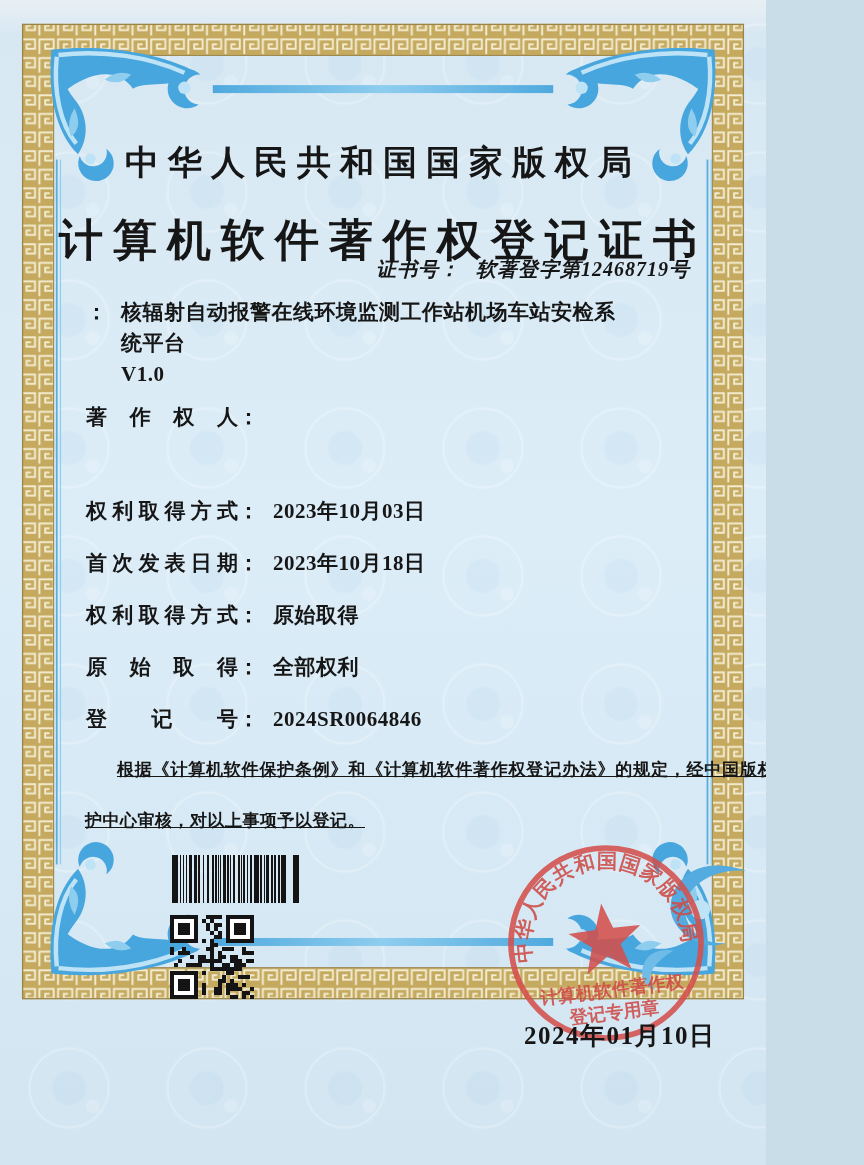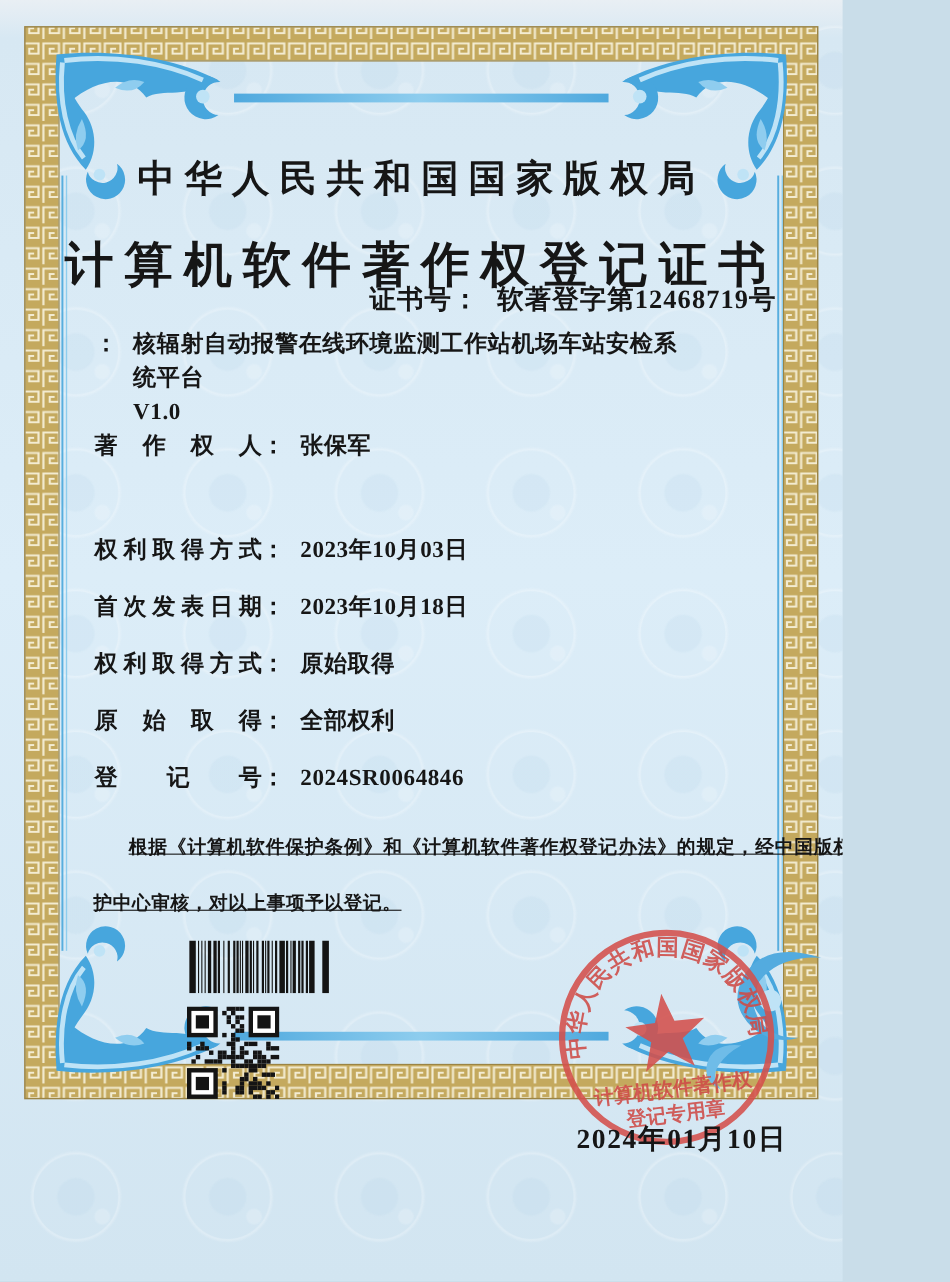--- a/index.html
+++ b/index.html
@@ -19,29 +19,29 @@
     background-size:138px 128px,138px 128px,138px 128px;
     background-position:0 0,0 0,24px 18px;
   }
   svg.deco{position:absolute;inset:0;z-index:2;}
   .content{position:absolute;inset:0;z-index:3;}
 
   .authority{position:absolute;top:140px;left:0;width:100%;text-align:center;
     font-size:34px;font-weight:700;letter-spacing:9px;white-space:nowrap;}
   .maintitle{position:absolute;top:192px;left:0;width:100%;text-align:center;
     font-size:44px;font-weight:700;letter-spacing:10px;white-space:nowrap;margin-top:19px;}
-  .certno{position:absolute;top:256px;right:60px;font-size:24px;font-weight:700;letter-spacing:1px;}
+  .certno{position:absolute;top:256px;right:76px;font-size:20px;font-weight:700;letter-spacing:1px;font-style:italic;}
   .certno .gap{display:inline-block;width:16px;}
 
   .fields{position:absolute;top:297px;left:86px;width:720px;}
   .frow{display:flex;align-items:flex-start;font-size:21px;font-weight:700;line-height:31px;}
   .flabel{display:inline-block;width:152px;text-align:justify;text-align-last:justify;letter-spacing:0;}
   .fsep{display:inline-block;}
   .fval{margin-left:14px;width:502px;letter-spacing:.5px;}
-  .row2{margin-top:0;}
+  .row2{margin-top:12px;}
   .row3{margin-top:63px;}
   .row4,.row5,.row6,.row7{margin-top:21px;}
 
   .statement{position:absolute;top:744px;left:85px;width:708px;
     font-size:17px;font-weight:700;line-height:51px;letter-spacing:.5px;text-indent:32px;text-align:justify;text-decoration:underline;}
 
   .barcode{position:absolute;left:172px;top:855px;width:128px;height:48px;}
   .qrcode{position:absolute;left:170px;top:915px;width:84px;height:84px;}
 
   .seal{position:absolute;left:492px;top:829px;width:228px;height:228px;
@@ -119,21 +119,20 @@
     <div class="fields">
       <div class="frow row1">
           <span class="fsep">：</span>
         <span class="fval"><span>核辐射自动报警在线环境监测工作站机场车站安检系统平台</span><br>
           <span>V1.0</span>
         </span>
       </div>
       <div class="frow row2">
         <span class="flabel">著作权人</span>
           <span class="fsep">：</span>
-        <span class="fval">张保军</span>
       </div>
       <div class="frow row3">
         <span class="flabel">权利取得方式</span>
           <span class="fsep">：</span>
         <span class="fval">2023年10月03日</span>
       </div>
       <div class="frow row4">
         <span class="flabel">首次发表日期</span>
           <span class="fsep">：</span>
         <span class="fval">2023年10月18日</span>

